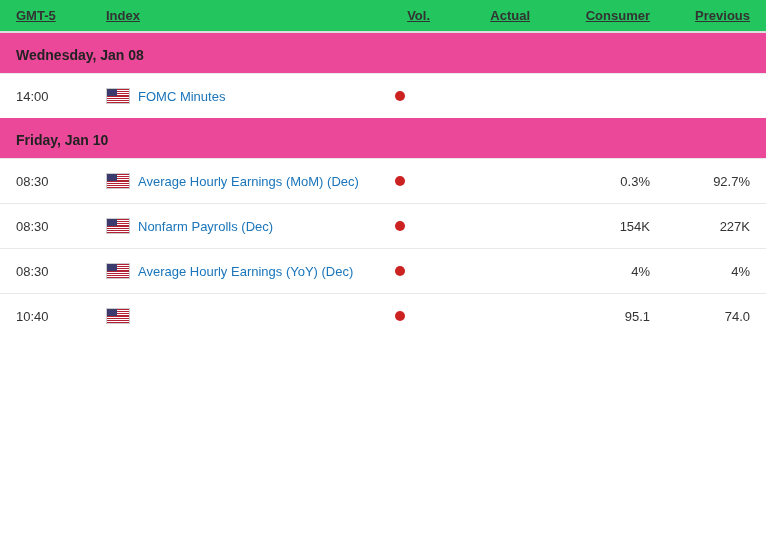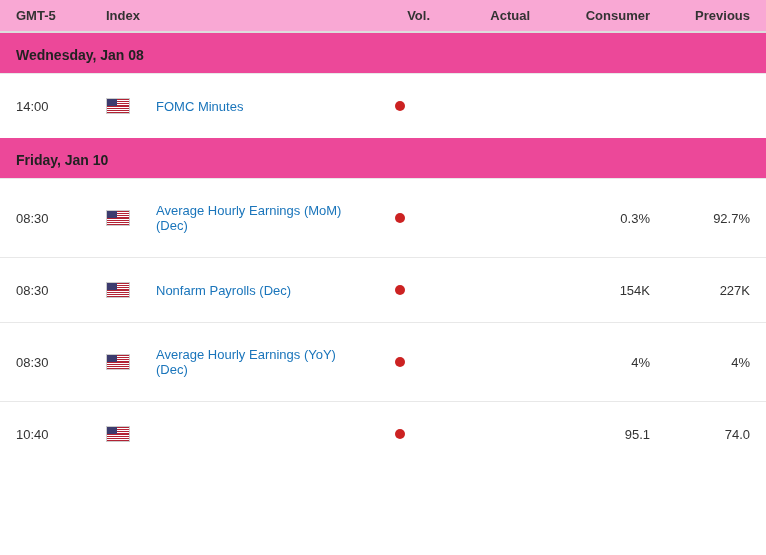--- a/index.html
+++ b/index.html
@@ -18,21 +18,22 @@
 
     .table-container {
       width: 100%;
     }
 
     .header-row {
       display: grid;
       grid-template-columns: 90px 1fr 60px 100px 120px 100px;
       padding: 8px 16px;
       border-bottom: 2px solid #ddd;
-      background: #f9a8d4;
+      background: #22c55e;
+      text-decoration: underline;
     }
 
     .header-cell {
       font-weight: 700;
       color: #333;
       font-size: 13px;
     }
 
     .header-cell.right {
       text-align: right;
@@ -48,21 +49,21 @@
     .section-title {
       font-weight: 700;
       font-size: 14px;
       color: #222;
       grid-column: 1 / -1;
     }
 
     .data-row {
       display: grid;
       grid-template-columns: 90px 1fr 60px 100px 120px 100px;
-      padding: 24px 16px;
+      padding: 14px 16px;
       border-top: 1px solid #e8e8e8;
       align-items: center;
       background: #fff;
     }
 
     .time-cell {
       color: #333;
       font-size: 13px;
     }
 
@@ -106,21 +107,20 @@
       top: 0;
       left: 0;
       width: 45%;
       height: 53%;
       background: #3C3B6E;
     }
 
     .event-name {
       color: #1a75bb;
       font-size: 13px;
-      margin-left: 18px;
     }
 
     .vol-cell {
       text-align: center;
     }
 
     .vol-dot {
       width: 10px;
       height: 10px;
       border-radius: 50%;

